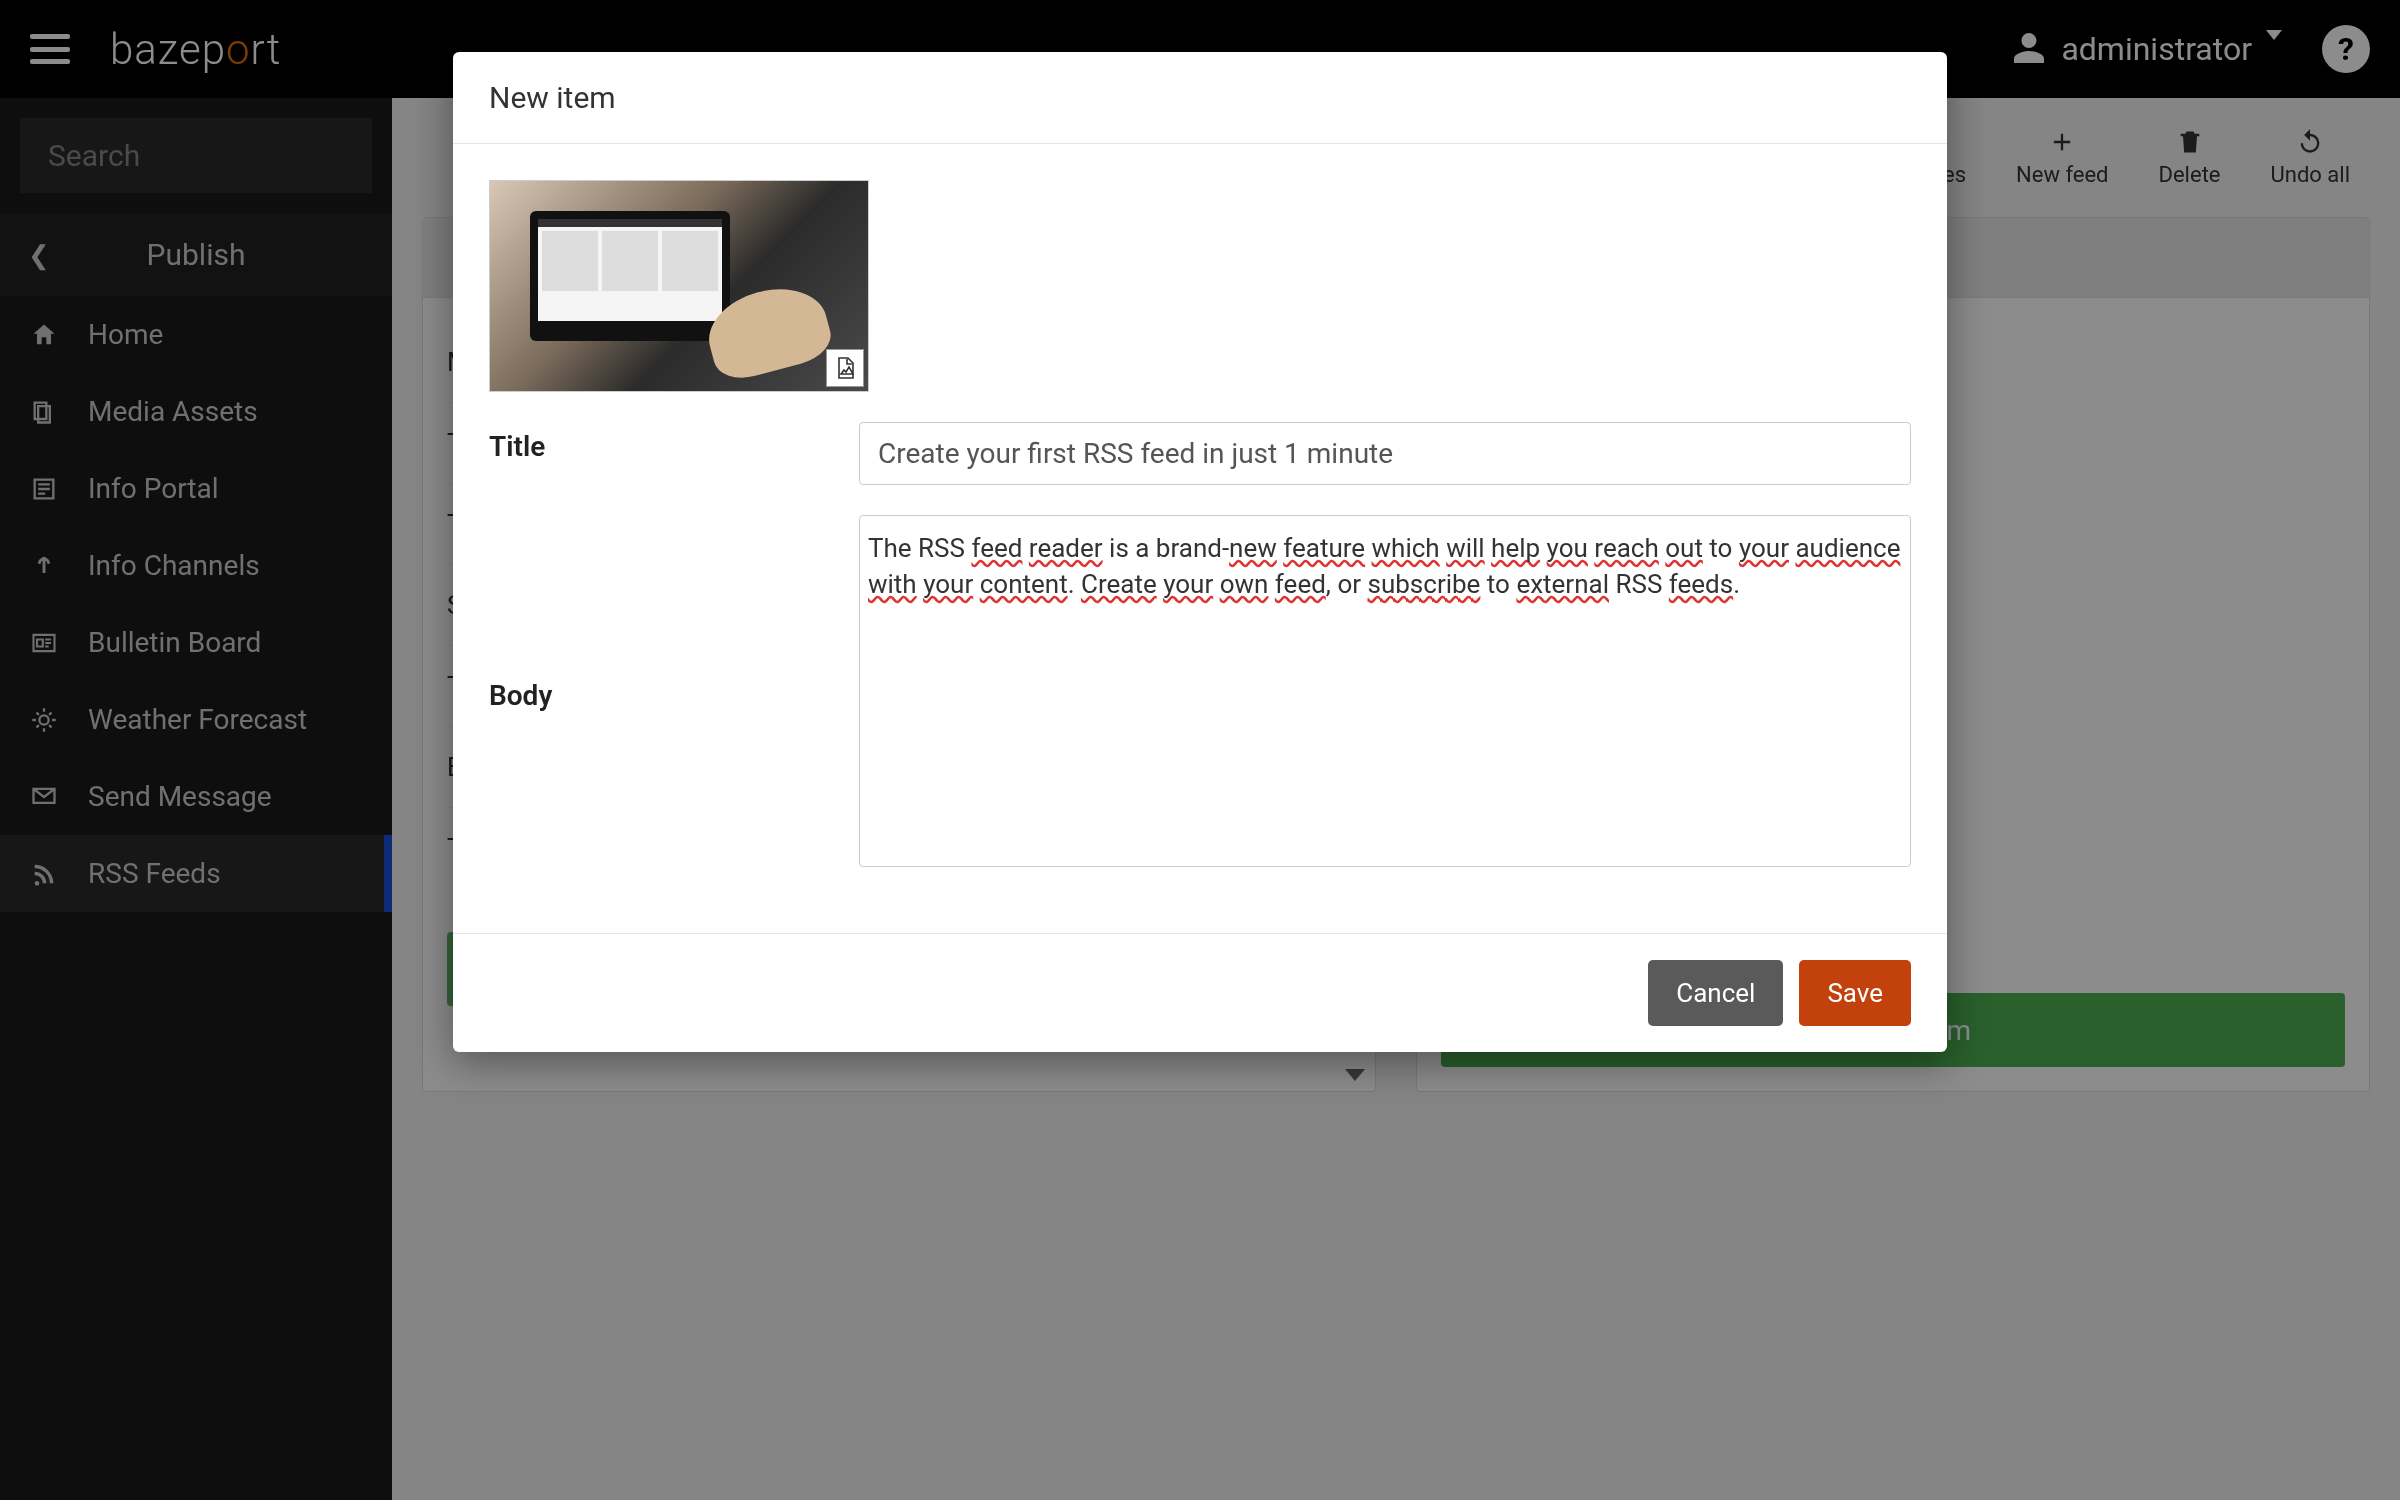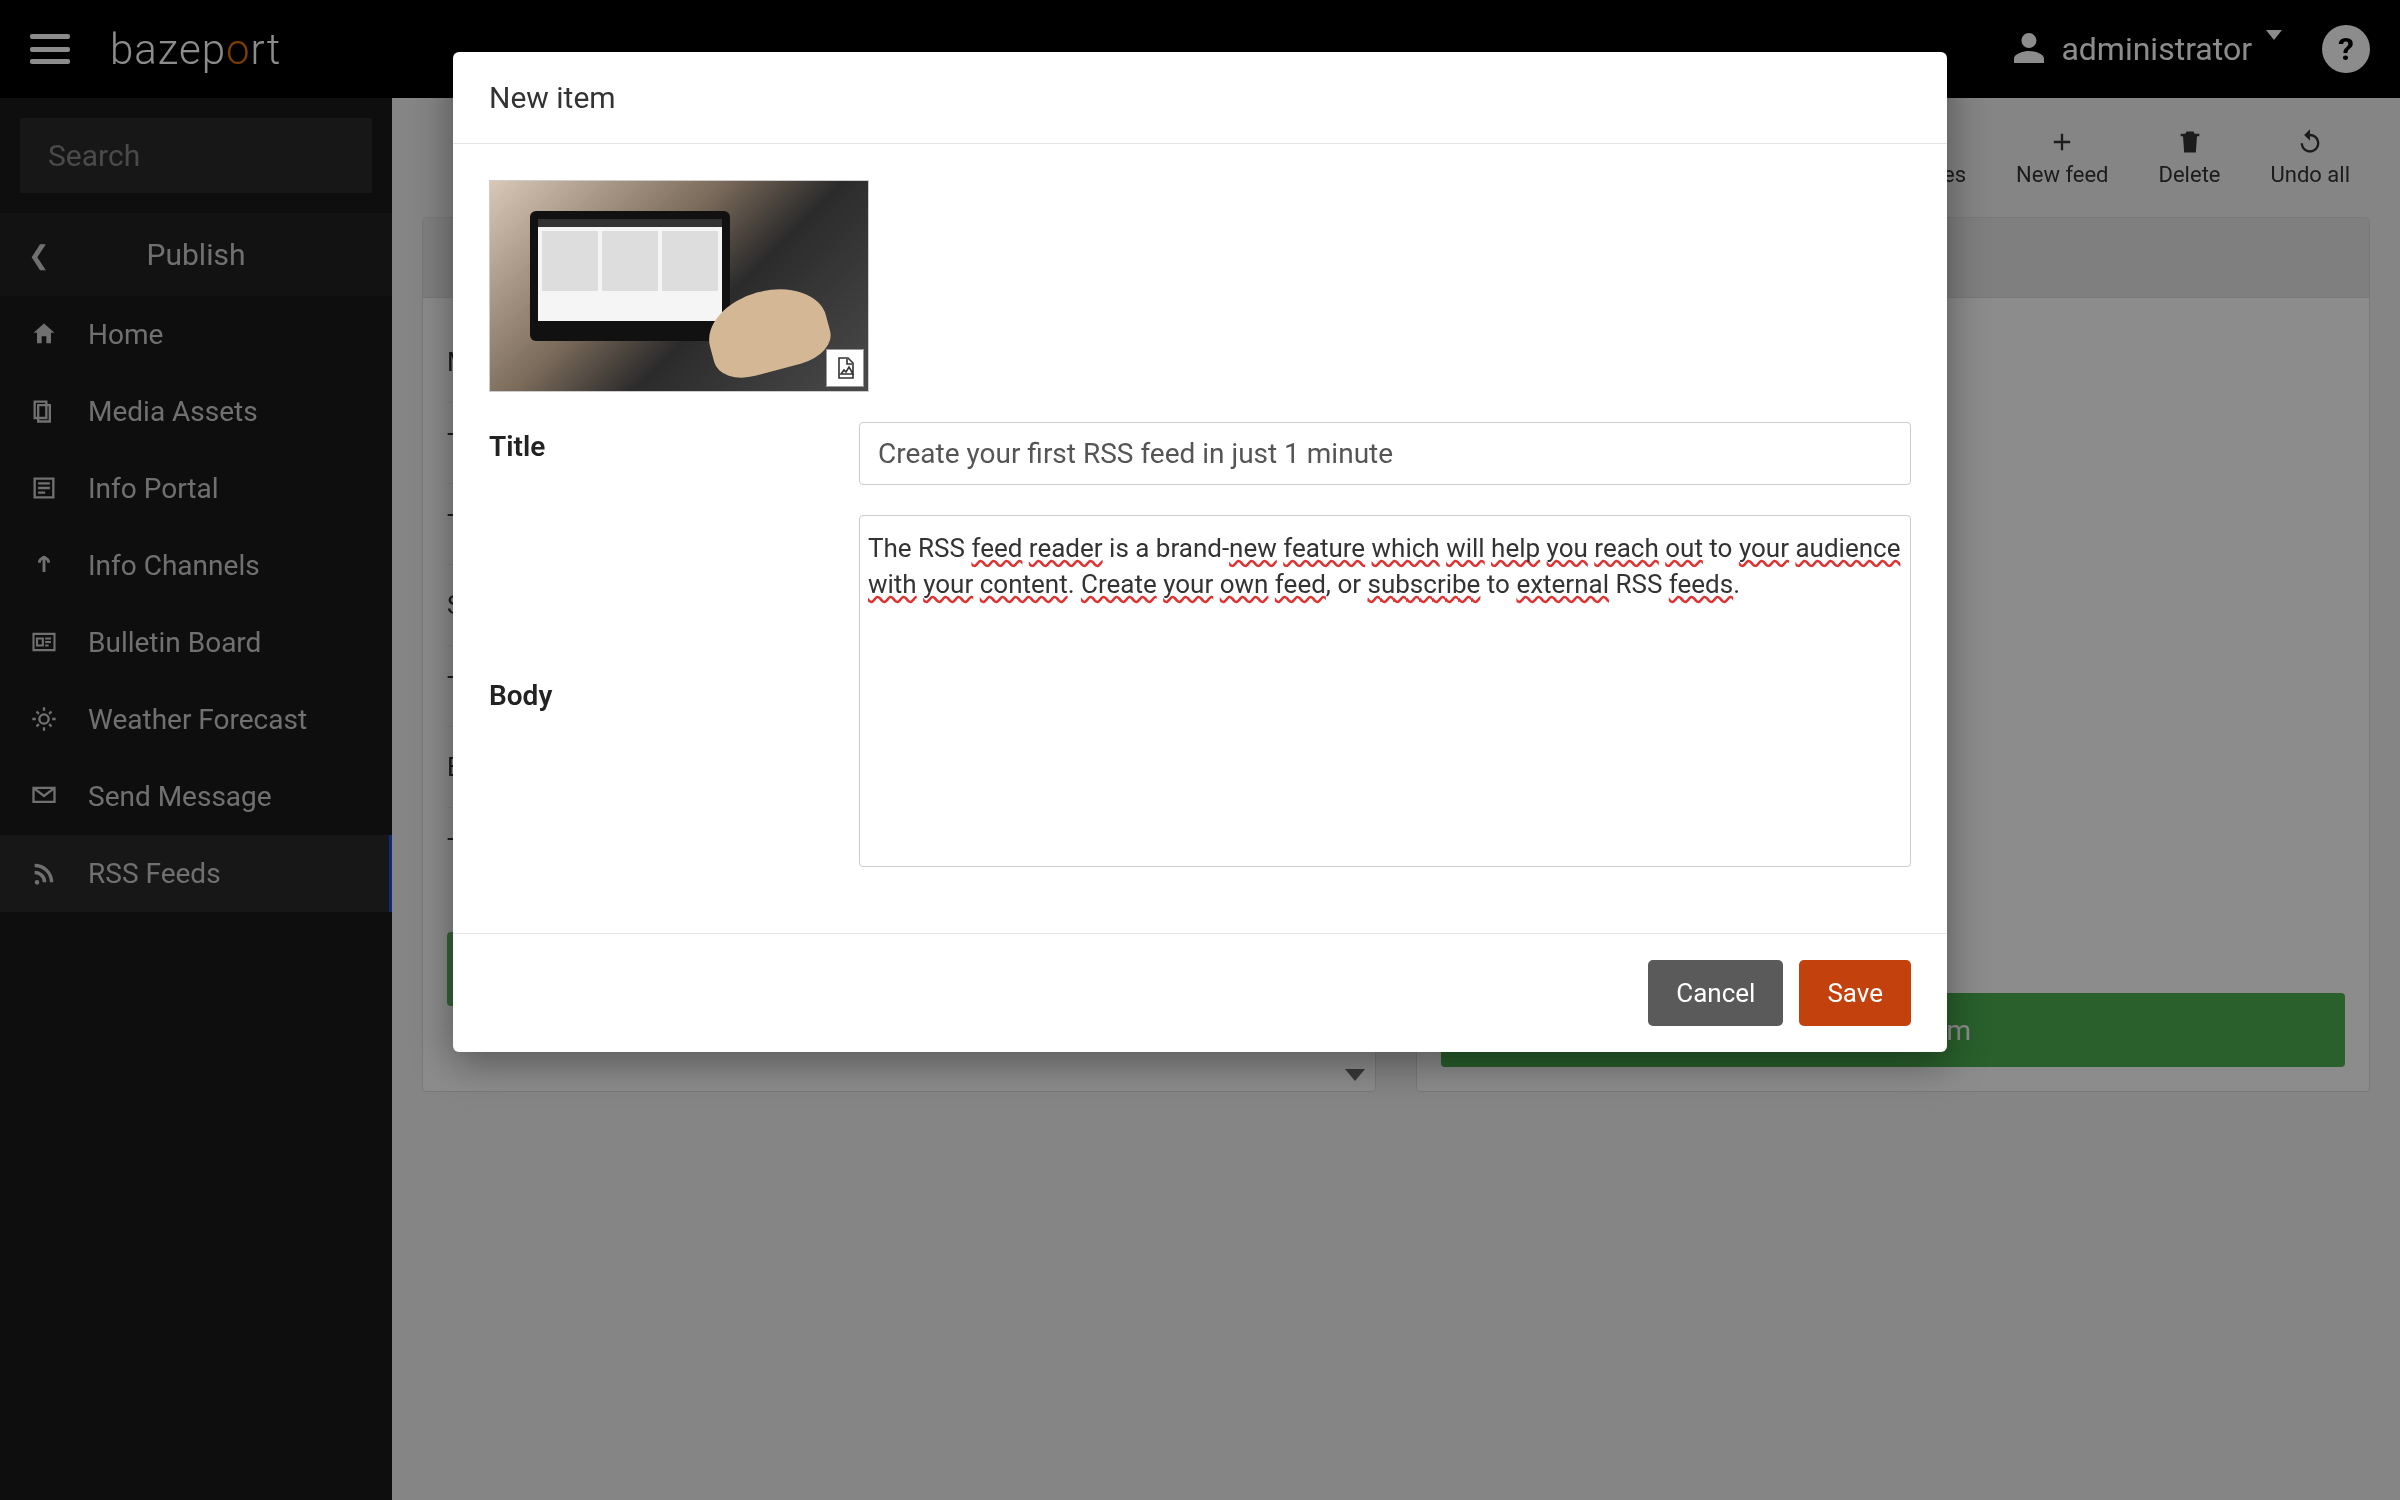--- a/index.html
+++ b/index.html
@@ -15,22 +15,22 @@
 .user-icon-svg { width: 36px; height: 36px; fill: #fff; }
 .caret-down { width: 0; height: 0; border-left: 8px solid transparent; border-right: 8px solid transparent; border-top: 10px solid #fff; }
 .help-icon { width: 48px; height: 48px; border-radius: 50%; background: #fff; color: #000; display: flex; align-items: center; justify-content: center; font-size: 32px; font-weight: bold; }
 
 .main-wrap { display: flex; height: calc(100% - 98px); }
 .sidebar { width: 392px; background: #1a1a1a; color: #ccc; display: flex; flex-direction: column; }
 .search-box { margin: 20px; background: #2a2a2a; padding: 20px 28px; font-size: 30px; color: #888; }
 .crumb { display: flex; align-items: center; padding: 24px 28px; background: #222; font-size: 30px; position: relative; }
 .crumb-chevron { position: absolute; left: 28px; font-size: 26px; }
 .crumb-label { flex: 1; text-align: center; }
-.nav-item { display: flex; gap: 28px; padding: 22px 28px; font-size: 28px; cursor: pointer; }
-.nav-item.active { background: #2a2a2a; border-right: 3px solid #1d4ed8; }
+.nav-item { display: flex; align-items: center; gap: 28px; padding: 22px 28px; font-size: 28px; cursor: pointer; }
+.nav-item.active { background: #2a2a2a; border-right: 8px solid #1d4ed8; }
 .nav-icon { width: 32px; height: 32px; display: flex; align-items: center; justify-content: center; fill: #ccc; }
 .nav-icon svg { width: 28px; height: 28px; }
 
 .content { flex: 1; background: #f2f2f2; padding: 20px 30px; position: relative; overflow: hidden; }
 .toolbar { display: flex; gap: 50px; justify-content: flex-end; padding: 10px 20px 30px; }
 .tool-btn { display: flex; flex-direction: column; align-items: center; gap: 6px; font-size: 22px; color: #333; cursor: pointer; }
 .tool-btn svg { width: 28px; height: 28px; fill: #333; }
 
 .panel-row { display: flex; gap: 40px; }
 .panel { background: #fff; border: 1px solid #ddd; border-radius: 4px; flex: 1; }

